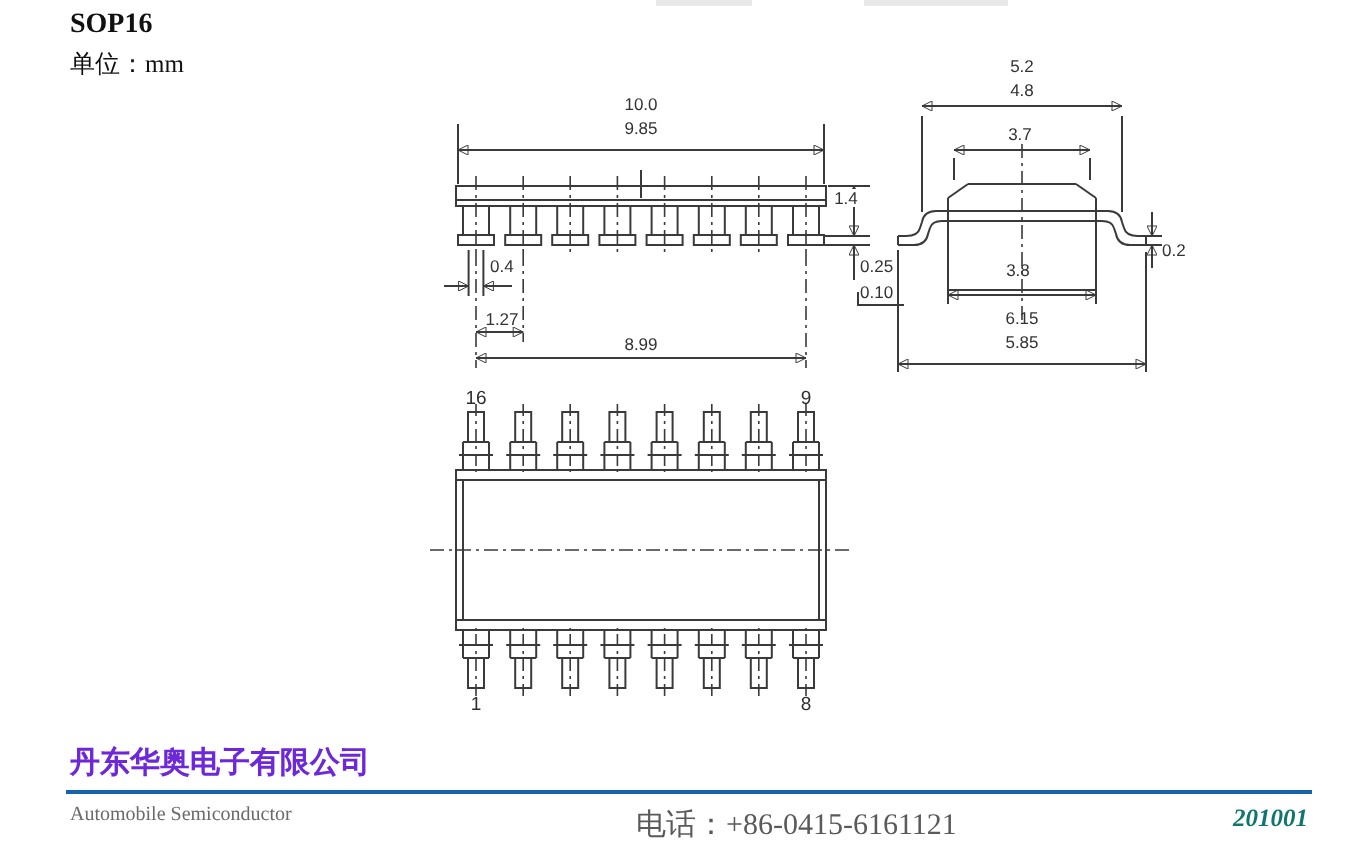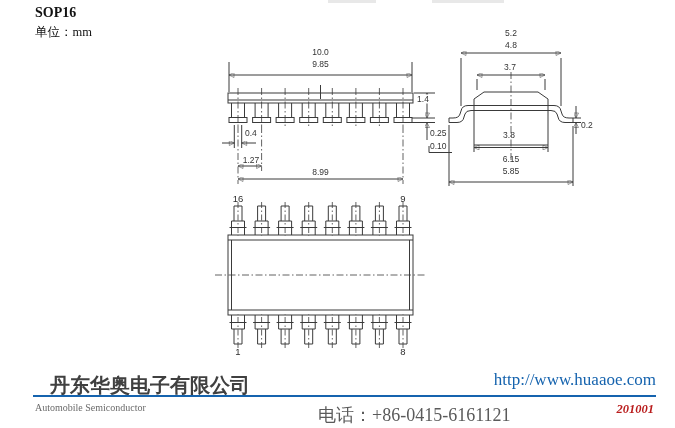--- a/index.html
+++ b/index.html
@@ -14,31 +14,31 @@
               font-size:12.5px;color:#111;text-align:right;}
   .drawing-svg{position:absolute;left:0;top:0;}
   .drawing-svg line,.drawing-svg path,.drawing-svg rect,.drawing-svg polyline{
       stroke:#3a3a3a;stroke-width:1;fill:none;}
   .drawing-svg .cl{stroke-dasharray:7 2.5 1.5 2.5;stroke-width:0.8;}
   .drawing-svg .dash{stroke-dasharray:6 2.5 1.5 2.5;stroke-width:0.8;}
   .drawing-svg text{fill:#333;font-size:8.5px;font-family:"Liberation Sans",sans-serif;
       stroke:none;}
   .drawing-svg .pin-num{font-size:9.5px;fill:#2e2e2e;}
   .drawing-svg .tbg{fill:#fff;stroke:none;}
-  .footer-company{position:absolute;left:50px;top:372px;font-size:20px;font-weight:bold;
-      color:#404040;font-family:"Liberation Sans",sans-serif;}
+  .footer-company{position:absolute;left:35px;top:372px;font-size:15px;font-weight:bold;
+      color:#6d28d9;font-family:"Liberation Sans",sans-serif;}
   .footer-url{position:absolute;right:31px;top:370px;font-size:17px;color:#1563ae;
       font-family:"Liberation Serif",serif;}
   .footer-rule{position:absolute;left:33px;right:31px;top:395px;height:2px;background:#1563ae;}
   .footer-en{position:absolute;left:35px;top:402px;font-size:10px;color:#6a6a6a;
       font-family:"Liberation Serif",serif;}
-  .footer-phone{position:absolute;left:318px;top:403px;font-size:18px;color:#5a5a5a;
+  .footer-phone{position:absolute;left:318px;top:403px;font-size:15px;color:#5a5a5a;
       font-family:"Liberation Serif",serif;}
   .footer-doc{position:absolute;right:33px;top:402px;font-size:12.5px;font-weight:bold;
-      font-style:italic;color:#b91c1c;font-family:"Liberation Serif",serif;}
+      font-style:italic;color:#0f766e;font-family:"Liberation Serif",serif;}
 </style>
 </head>
 <body>
 
 <div class="page">
 
   <div class="artifact a1"></div>
   <div class="artifact a2"></div>
 
   <div class="pkg-title">SOP16</div>
@@ -192,18 +192,17 @@
       <use href="#tvl" transform="translate(403,550) scale(1,-1)"></use>
 
       <text class="pin-num" x="238" y="202" text-anchor="middle">16</text>
       <text class="pin-num" x="403" y="202" text-anchor="middle">9</text>
       <text class="pin-num" x="238" y="355" text-anchor="middle">1</text>
       <text class="pin-num" x="403" y="355" text-anchor="middle">8</text>
     </g>
   </svg>
 
   <div class="footer-company">丹东华奥电子有限公司</div>
-  <div class="footer-url">http://www.huaaoe.com</div>
   <div class="footer-rule"></div>
   <div class="footer-en">Automobile Semiconductor</div>
   <div class="footer-phone">电话：+86-0415-6161121</div>
   <div class="footer-doc">201001</div>
 </div>
 
 </body></html>

